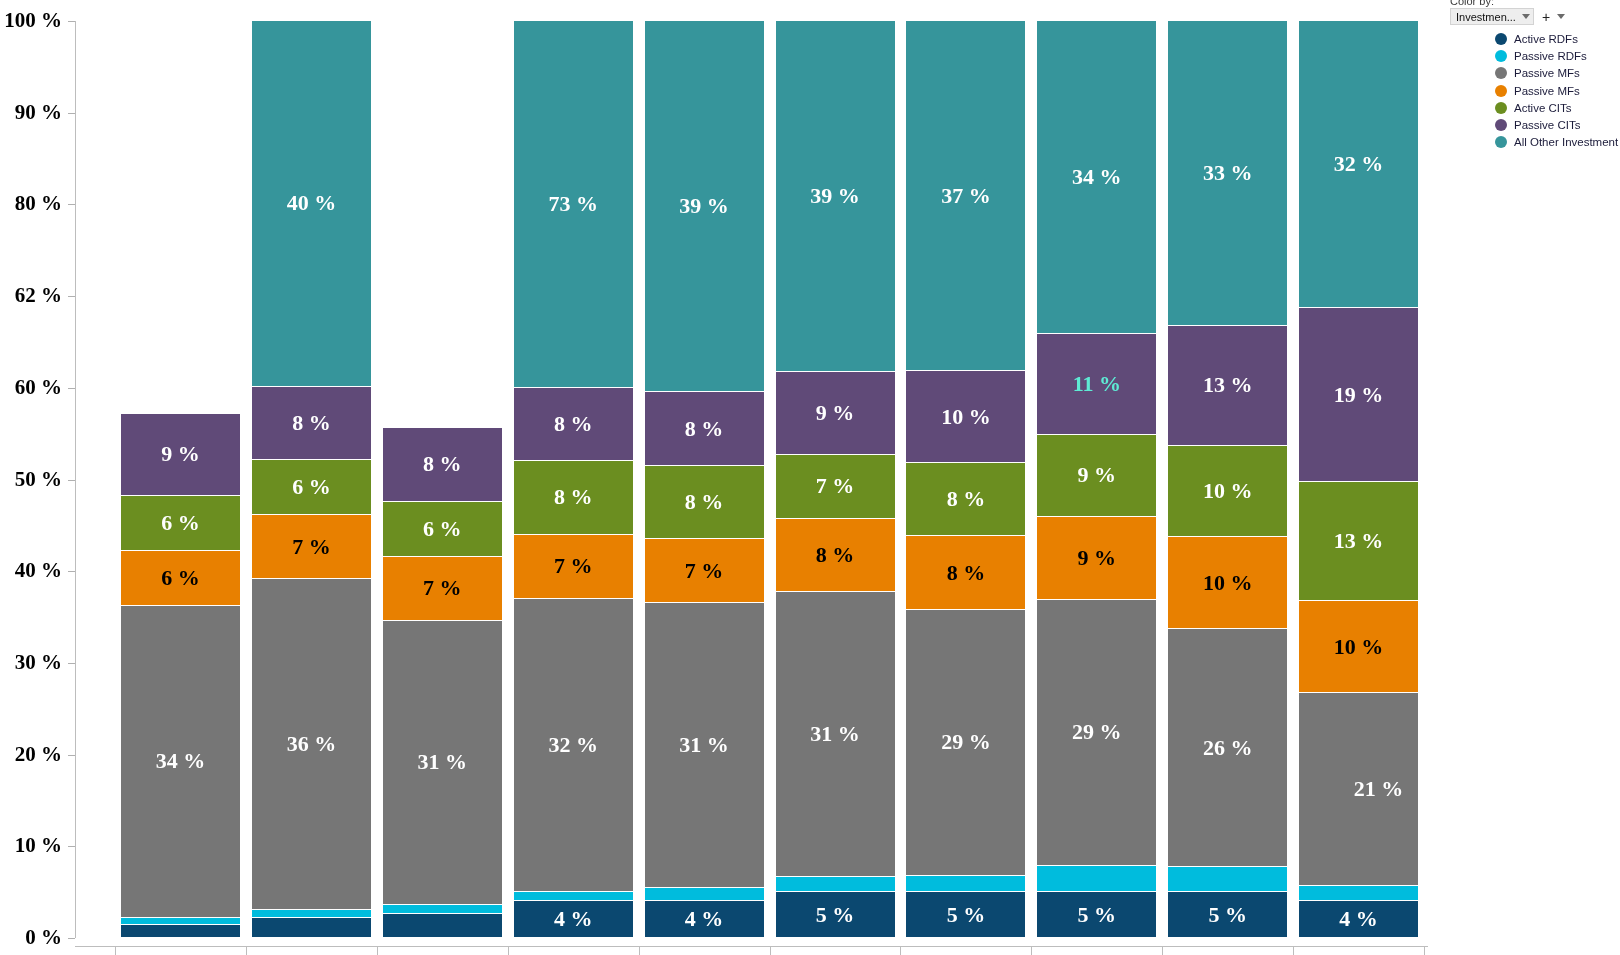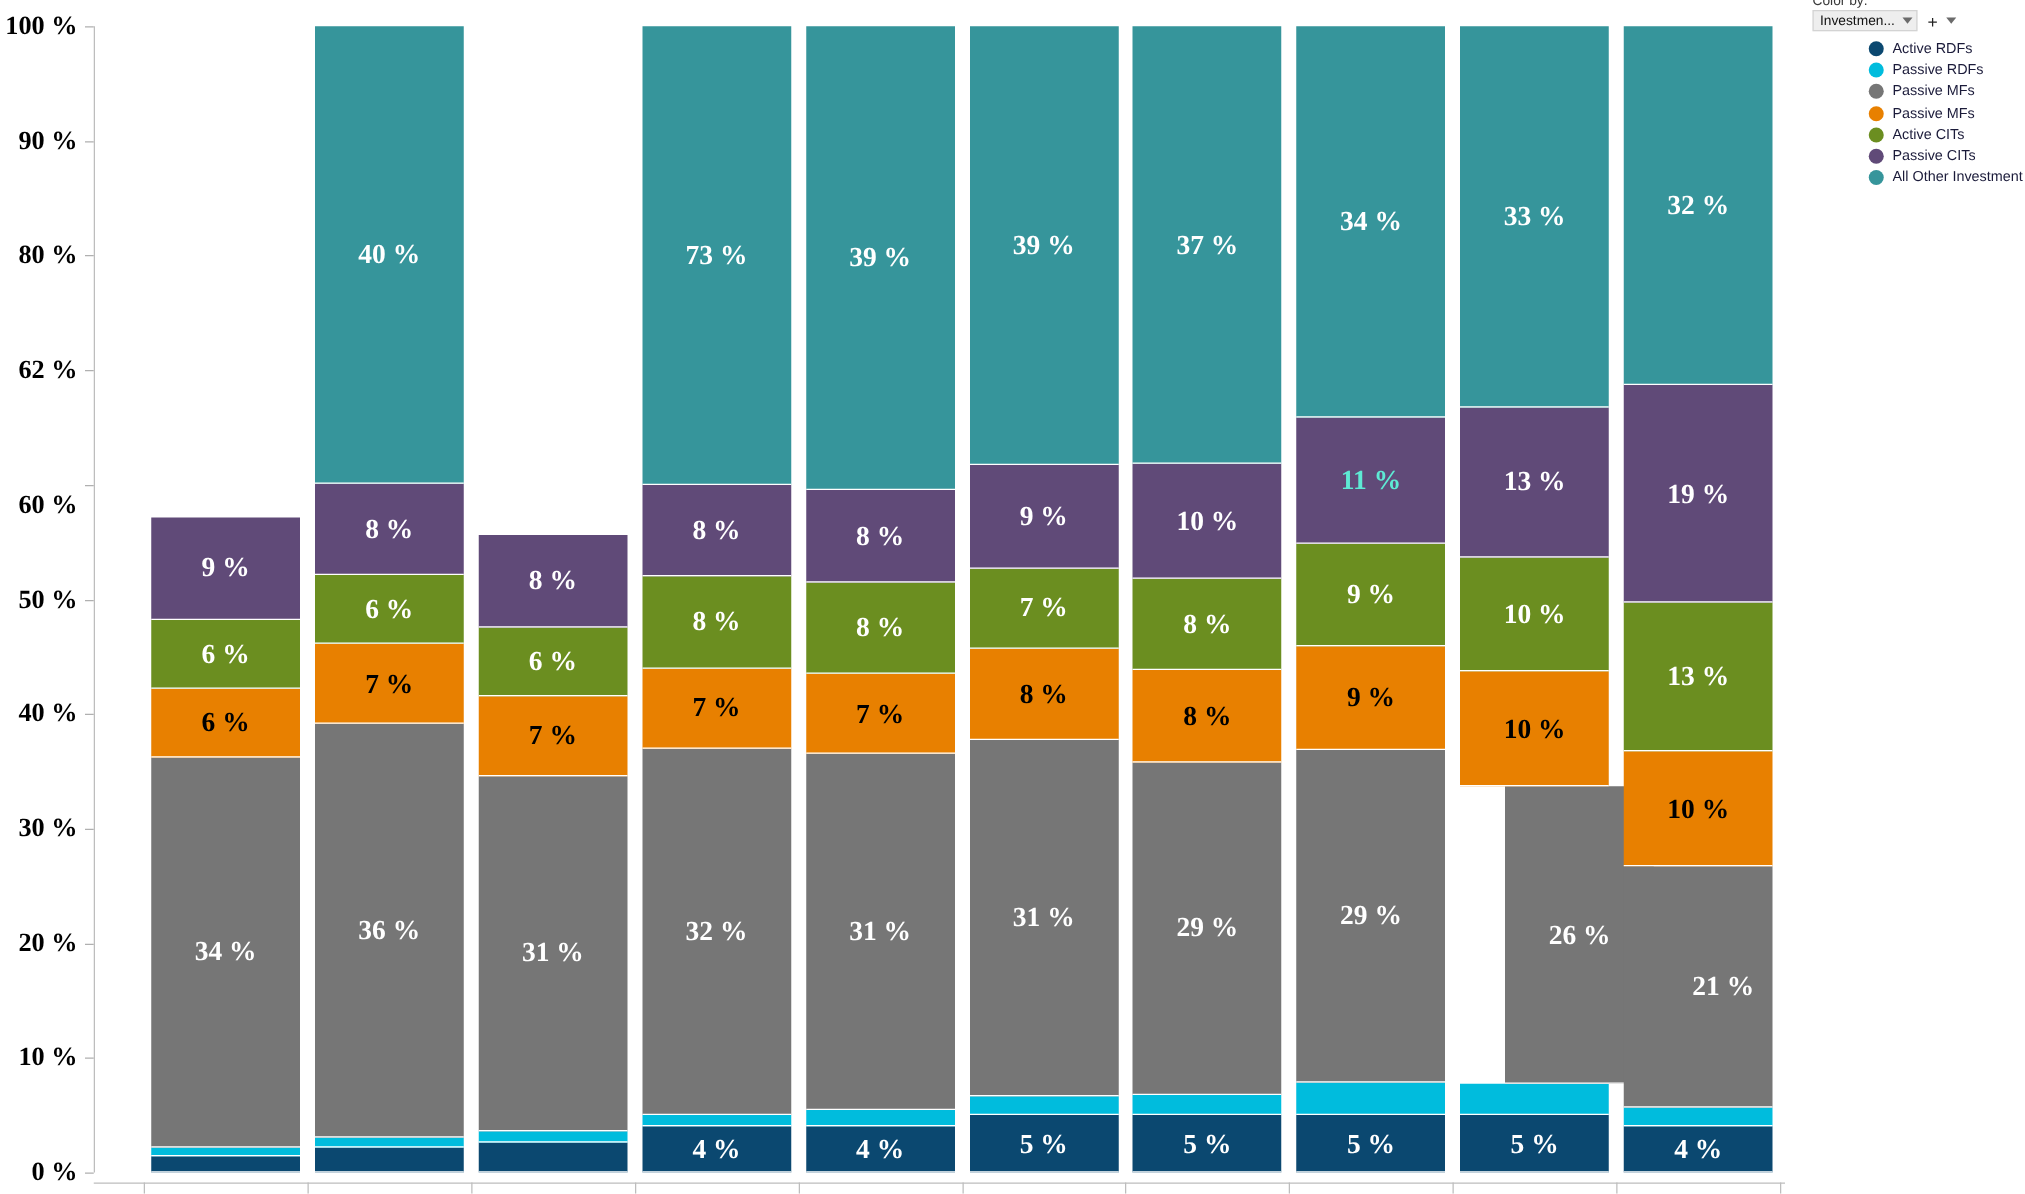--- a/index.html
+++ b/index.html
@@ -203,21 +203,21 @@
         <div class="ytick-label" style="left: 0px; width: 62px; top: 835.3px;">10 %</div>
         <div class="ytick-mark" style="left: 68px; top: 846.3px;"></div>
         <div class="ytick-label" style="left: 0px; width: 62px; top: 743.6px;">20 %</div>
         <div class="ytick-mark" style="left: 68px; top: 754.6px;"></div>
         <div class="ytick-label" style="left: 0px; width: 62px; top: 651.9px;">30 %</div>
         <div class="ytick-mark" style="left: 68px; top: 662.9px;"></div>
         <div class="ytick-label" style="left: 0px; width: 62px; top: 560.2px;">40 %</div>
         <div class="ytick-mark" style="left: 68px; top: 571.2px;"></div>
         <div class="ytick-label" style="left: 0px; width: 62px; top: 468.5px;">50 %</div>
         <div class="ytick-mark" style="left: 68px; top: 479.5px;"></div>
-        <div class="ytick-label" style="left: 0px; width: 62px; top: 376.8px; margin-top: 16px;">60 %</div>
+        <div class="ytick-label" style="left: 0px; width: 62px; top: 376.8px;">60 %</div>
         <div class="ytick-mark" style="left: 68px; top: 387.8px;"></div>
         <div class="ytick-label" style="left: 0px; width: 62px; top: 285.1px;">62 %</div>
         <div class="ytick-mark" style="left: 68px; top: 296.1px;"></div>
         <div class="ytick-label" style="left: 0px; width: 62px; top: 193.4px;">80 %</div>
         <div class="ytick-mark" style="left: 68px; top: 204.4px;"></div>
         <div class="ytick-label" style="left: 0px; width: 62px; top: 101.7px;">90 %</div>
         <div class="ytick-mark" style="left: 68px; top: 112.7px;"></div>
         <div class="ytick-label" style="left: 0px; width: 62px; top: 10px;">100 %</div>
         <div class="ytick-mark" style="left: 68px; top: 21px;"></div>
         <div class="axis-vline" style="left: 75px; top: 21px; height: 917px;"></div>
@@ -377,21 +377,21 @@
           </div>
           <div class="seg" style="background: rgb(54, 149, 155); height: 312.697px; bottom: 604.303px; border-bottom-width: 1.5px;">
             <span class="seg-label" style="color: rgb(255, 255, 255);">34 %</span>
           </div>
         </div>
         <div class="bar" style="left: 1168.2px; width: 119px; top: 21px; height: 917px;">
           <div class="seg" style="background: rgb(11, 72, 112); height: 45.85px; bottom: 0px;">
             <span class="seg-label" style="color: rgb(255, 255, 255);">5 %</span>
           </div>
           <div class="seg" style="background: rgb(0, 188, 221); height: 24.759px; bottom: 45.85px;"></div>
-          <div class="seg" style="background: rgb(118, 118, 118); height: 238.42px; bottom: 70.609px; margin-left: 36px;">
+          <div class="seg" style="background: rgb(118, 118, 118); height: 238.42px; bottom: 70.609px;">
             <span class="seg-label" style="color: rgb(255, 255, 255);">26 %</span>
           </div>
           <div class="seg" style="background: rgb(232, 128, 0); height: 91.7px; bottom: 309.029px;">
             <span class="seg-label" style="color: rgb(0, 0, 0);">10 %</span>
           </div>
           <div class="seg" style="background: rgb(107, 142, 32); height: 91.7px; bottom: 400.729px;">
             <span class="seg-label" style="color: rgb(255, 255, 255);">10 %</span>
           </div>
           <div class="seg" style="background: rgb(96, 74, 120); height: 119.21px; bottom: 492.429px;">
             <span class="seg-label" style="color: rgb(255, 255, 255);">13 %</span>

